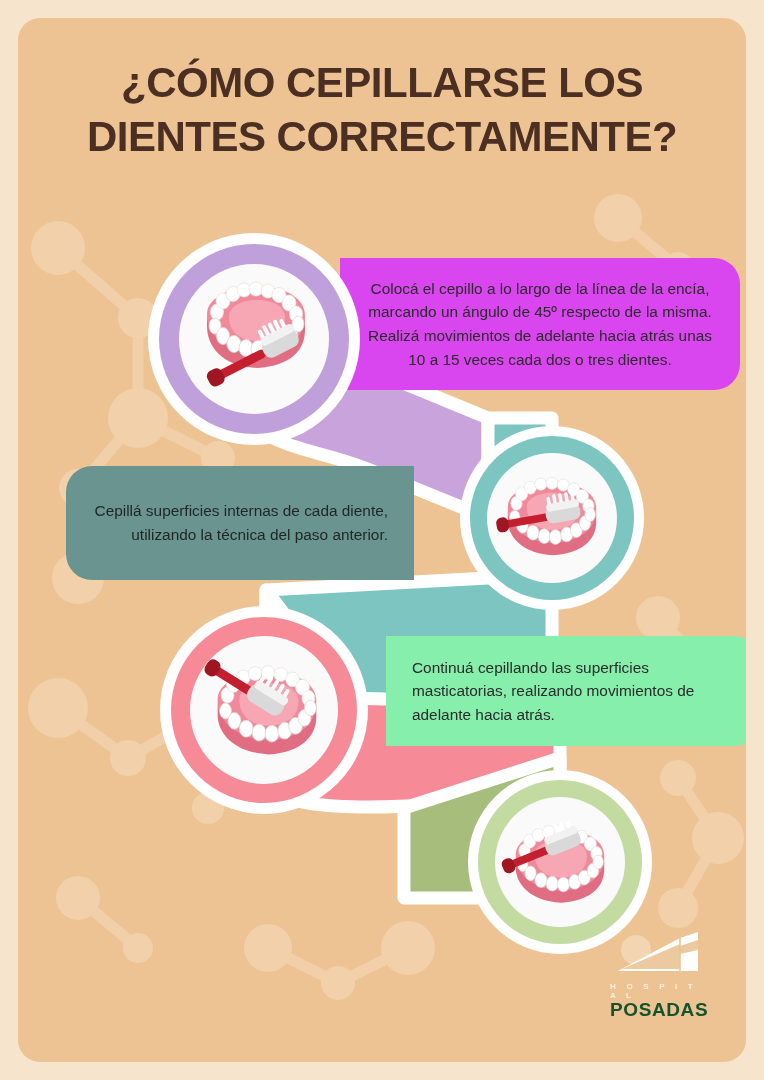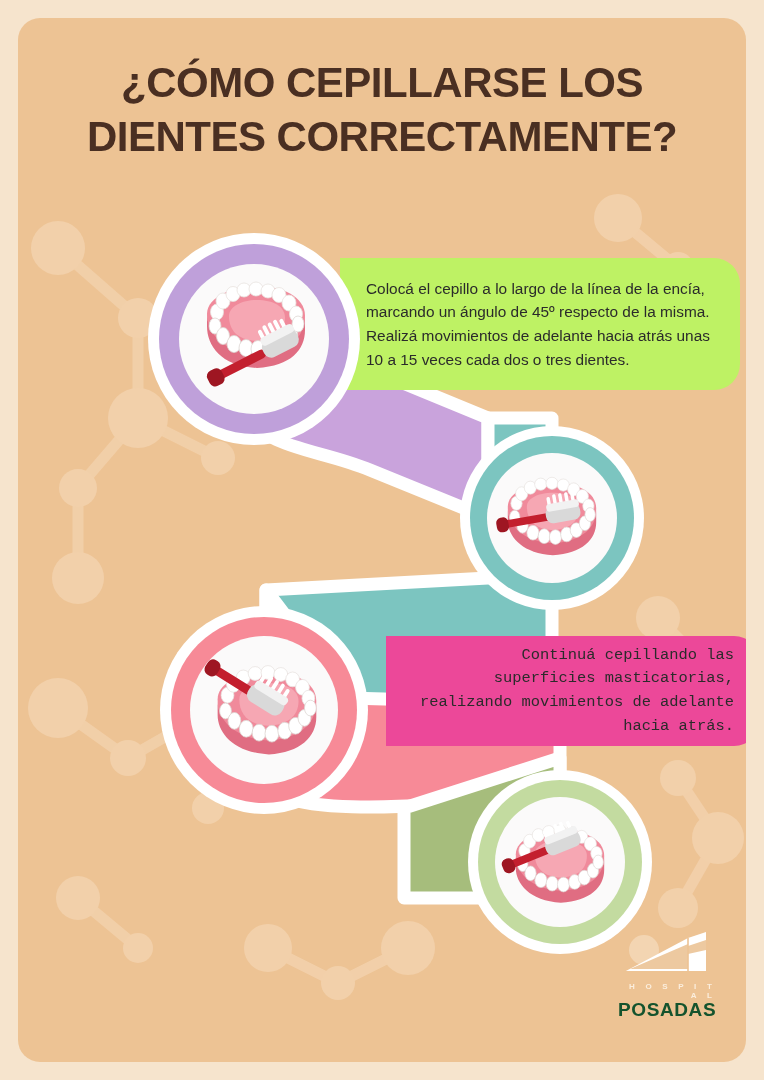--- a/index.html
+++ b/index.html
@@ -49,37 +49,36 @@
     font-size:15.4px;
     line-height:1.53;
     display:flex;
     align-items:center;
     padding:16px 26px;
   }
   .pill p { width:100%; }
 
   #pill-1 {
     left:322px; top:240px; width:400px; height:132px;
-    background:#bef264;
+    background:#d946ef;
     border-radius:0 26px 26px 0;
-    text-align:left;
+    text-align:center;
   }
   #pill-2 {
     left:48px; top:448px; width:348px; height:114px;
     background:#6a9490;
     border-radius:26px 0 0 26px;
     text-align:right;
     color:#1f2624;
   }
   #pill-3 {
     left:368px; top:618px; width:374px; height:110px;
-    background:#ec4899;
+    background:#86efac;
     border-radius:0 26px 26px 0;
-    text-align:right;
-    font-family:Liberation Mono, monospace;
+    text-align:left;
   }
   #pill-4 {
     left:44px; top:778px; width:360px; height:112px;
     background:#a6bd7c;
     border-radius:26px 0 0 26px;
     text-align:right;
     color:#22291a;
   }
 
   
@@ -114,23 +113,23 @@
   #circle-1 .inner { width:150px; height:150px; }
   #circle-2 .inner { width:130px; height:130px; }
   #circle-3 .inner { width:148px; height:148px; }
   #circle-4 .inner { width:130px; height:130px; }
 
   .art { width:100%; height:100%; display:block; }
 
   
   .logo {
     position:absolute; z-index:6;
-    right:30px; bottom:42px;
+    right:38px; bottom:42px;
     width:98px;
-    text-align:right;
+    text-align:left;
     color:#ffffff;
   }
   .logo .mark { width:98px; height:52px; display:block; }
   .logo .l-top {
     font-size:8px; letter-spacing:4.2px; font-weight:bold;
     color:#fbeedd; margin-top:2px;
   }
   .logo .l-bot {
     font-size:19px; letter-spacing:0.6px; font-weight:bold;
     color:#14532d; line-height:1.05;
@@ -197,20 +196,23 @@
   </svg>
 
   <h1 class="title">
     <span>¿CÓMO CEPILLARSE LOS</span>
     <span class="l2">DIENTES CORRECTAMENTE?</span>
   </h1>
 
   <div class="pill" id="pill-1">
     <p>Colocá el cepillo a lo largo de la línea de la encía, marcando un ángulo de 45º respecto de la misma. Realizá movimientos de adelante hacia atrás unas 10 a 15 veces cada dos o tres dientes.</p>
   </div>
+  <div class="pill" id="pill-2">
+    <p>Cepillá superficies internas de cada diente, utilizando la técnica del paso anterior.</p>
+  </div>
   <div class="pill" id="pill-3">
     <p>Continuá cepillando las superficies masticatorias, realizando movimientos de adelante hacia atrás.</p>
   </div>
 
   <div class="circle" id="circle-1">
     <div class="ring">
       <div class="inner">
         <svg class="art" viewBox="0 0 150 150">
           <g transform="translate(4,-4)">
 

